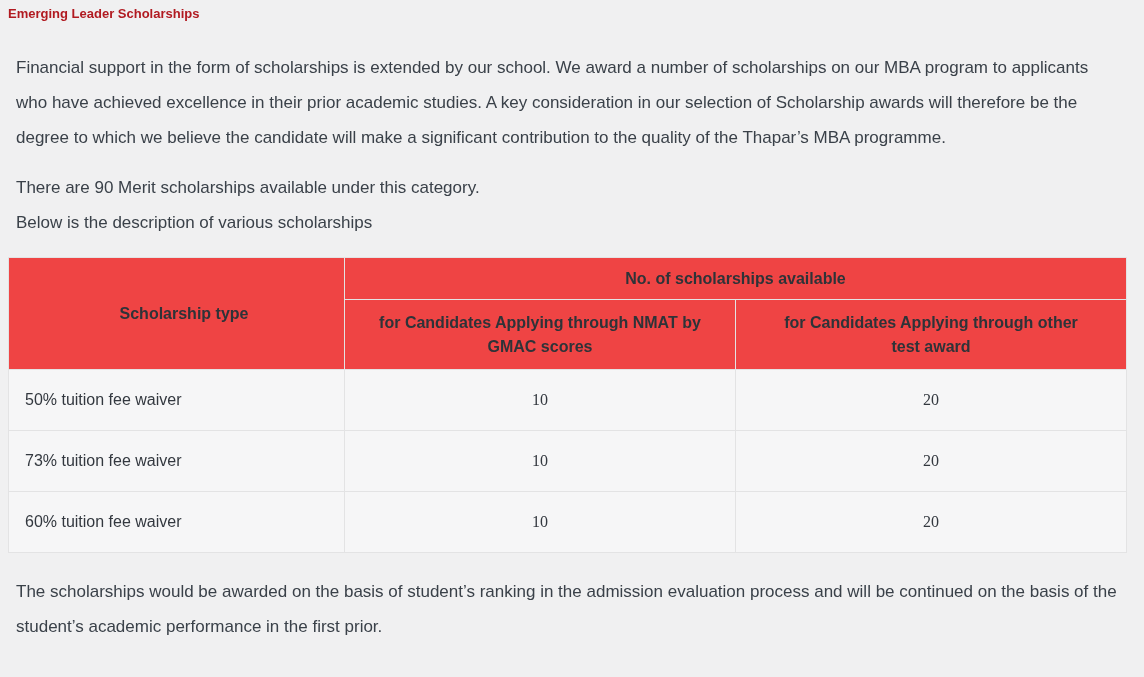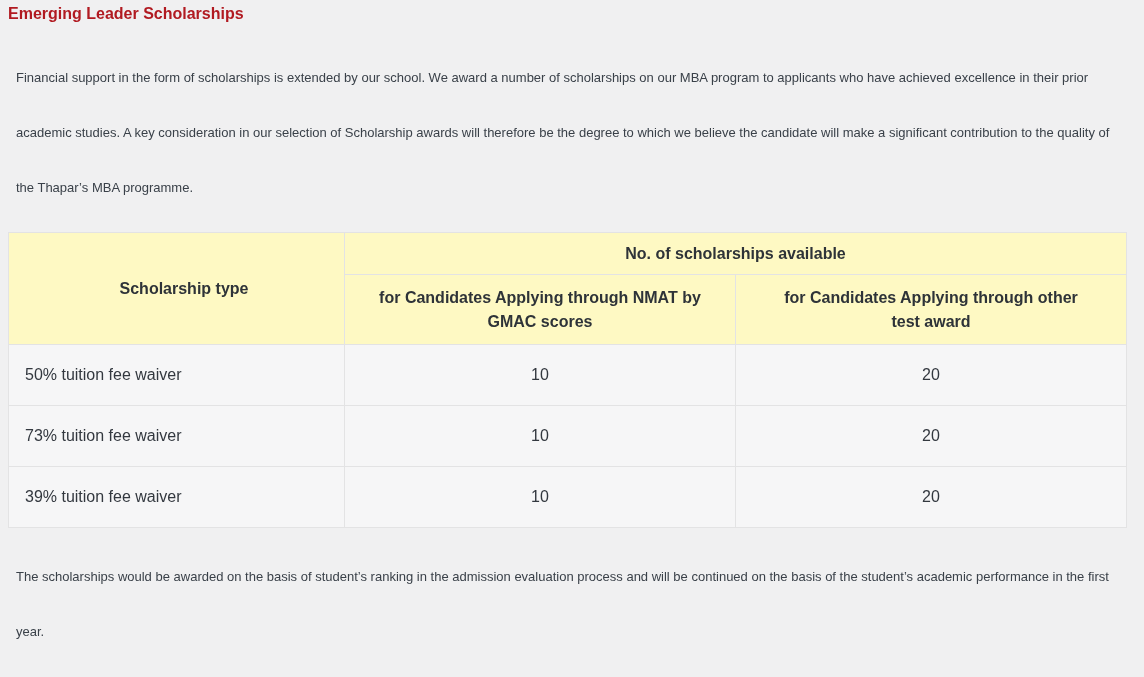--- a/index.html
+++ b/index.html
@@ -10,47 +10,47 @@
   body {
     width: 1144px;
     min-height: 677px;
     background: #f0f0f1;
     font-family: "Liberation Sans", sans-serif;
     color: #3a4149;
     overflow: hidden;
   }
   .page-title {
     color: #b11a21;
-    font-size: 16px;
+    font-size: 13px;
     font-weight: bold;
     line-height: 24px;
     margin: 2px 20px 24px 8px;
   }
   .para {
-    font-size: 13px;
-    line-height: 55px;
+    font-size: 17px;
+    line-height: 35px;
     margin: 0 22px 15px 16px;
   }
   .para.footer-para {
     margin-top: 21px;
     margin-bottom: 0;
   }
   table.scholarship-table {
     border-collapse: collapse;
     table-layout: fixed;
     width: 1119px;
     margin: 17px 0 0 8px;
     background: #f6f6f7;
   }
   table.scholarship-table th,
   table.scholarship-table td {
     border: 1px solid #e3e3e4;
   }
   thead th {
-    background: #fef9c3;
+    background: #ef4444;
     color: #2e3338;
     font-size: 16px;
     font-weight: bold;
   }
   th.type-header {
     width: 336px;
     text-align: center;
     padding-left: 16px;
   }
   th.group-header {
@@ -68,31 +68,36 @@
     font-size: 16px;
     color: #33383f;
     vertical-align: middle;
   }
   td.type-cell {
     text-align: left;
     padding-left: 16px;
   }
   td.num-cell {
     text-align: center;
+    font-family: Liberation Serif, serif;
   }
 </style>
 </head>
 <body>
 
 <div>
 
   <h3 class="page-title">Emerging Leader Scholarships</h3>
 
   <p class="para">Financial support in the form of scholarships is extended by our school. We award a number of scholarships on our MBA program to applicants who have achieved excellence in their prior academic studies. A key consideration in our selection of Scholarship awards will therefore be the degree to which we believe the candidate will make a significant contribution to the quality of the Thapar’s MBA programme.</p>
 
+  <p class="para">
+    <span>There are 90 Merit scholarships available under this category.</span><br>
+    <span>Below is the description of various scholarships</span>
+  </p>
 
   <table class="scholarship-table">
     <thead>
       <tr>
         <th rowspan="2" class="type-header">Scholarship type</th>
         <th colspan="2" class="group-header">No. of scholarships available</th>
       </tr>
       <tr>
         <th class="sub-header">for Candidates Applying through NMAT by GMAC scores</th>
         <th class="sub-header">for Candidates Applying through other test award</th>
@@ -103,22 +108,22 @@
         <td class="type-cell">50% tuition fee waiver</td>
         <td class="num-cell">10</td>
         <td class="num-cell">20</td>
       </tr>
       <tr>
         <td class="type-cell">73% tuition fee waiver</td>
         <td class="num-cell">10</td>
         <td class="num-cell">20</td>
       </tr>
       <tr>
-        <td class="type-cell">39% tuition fee waiver</td>
+        <td class="type-cell">60% tuition fee waiver</td>
         <td class="num-cell">10</td>
         <td class="num-cell">20</td>
       </tr>
     </tbody>
   </table>
 
-  <p class="para footer-para">The scholarships would be awarded on the basis of student’s ranking in the admission evaluation process and will be continued on the basis of the student’s academic performance in the first year.</p>
+  <p class="para footer-para">The scholarships would be awarded on the basis of student’s ranking in the admission evaluation process and will be continued on the basis of the student’s academic performance in the first prior.</p>
 
 </div>
 
 </body></html>

